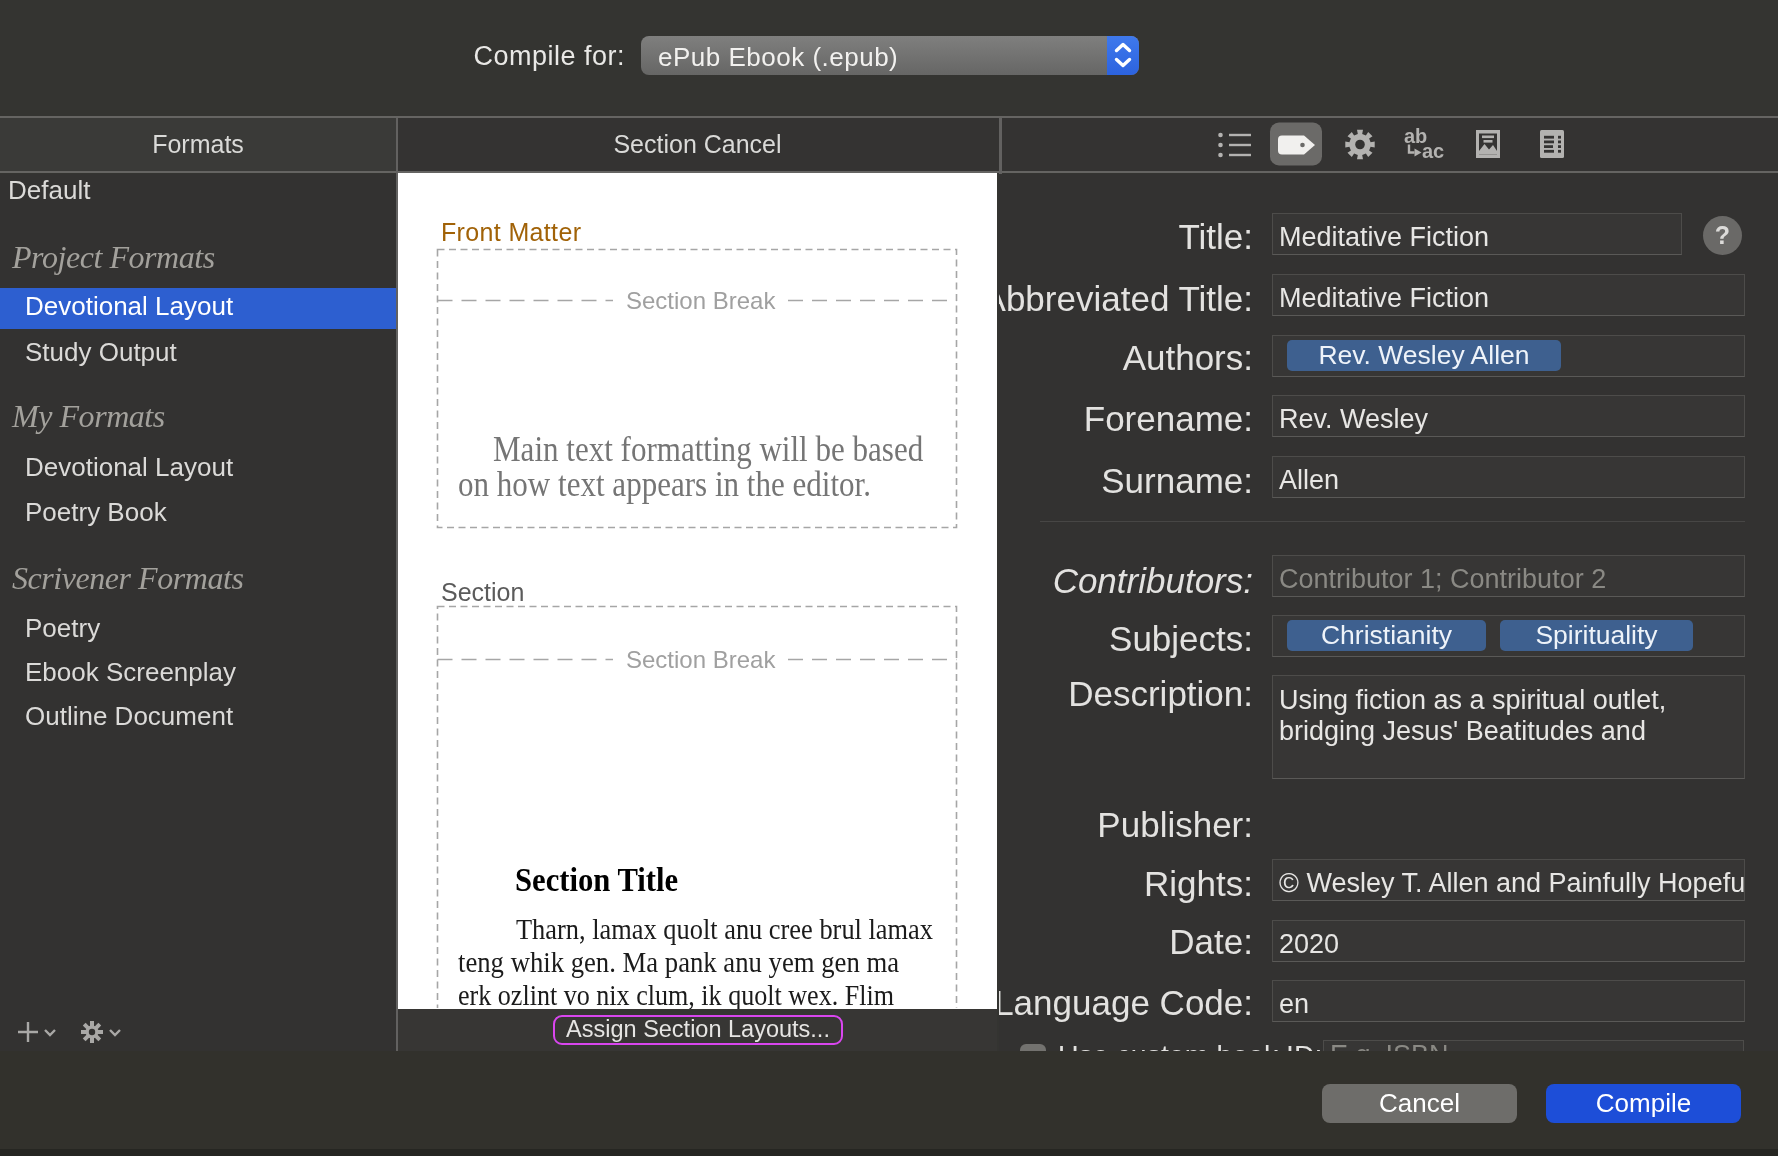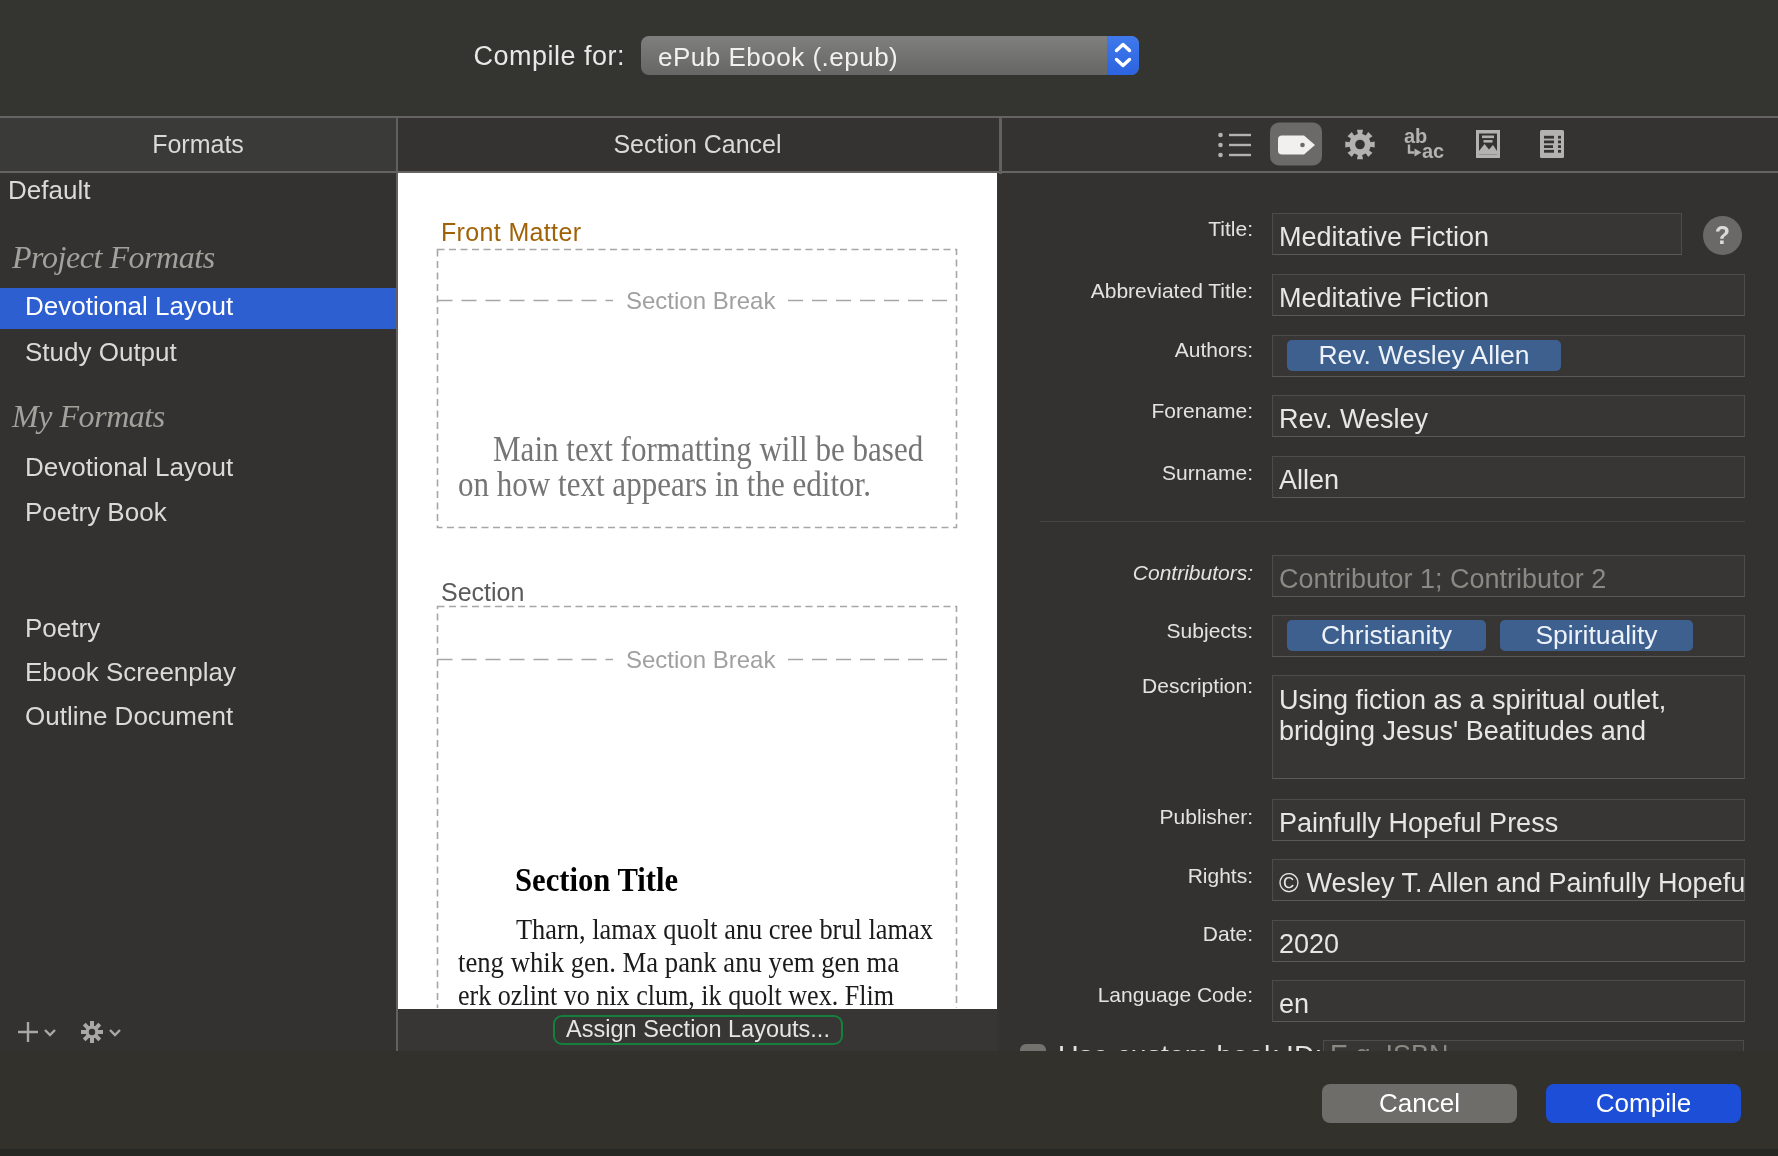--- a/index.html
+++ b/index.html
@@ -25,28 +25,28 @@
   #vdiv2{left:999px;top:118px;width:2.5px;height:933px;background:#626160;}
   
   #leftpanel{left:0;top:174px;width:396px;height:877px;background:#333231;}
   .li{position:absolute;color:#dbdad8;font-size:26px;white-space:nowrap;}
   .lih{position:absolute;color:#a3a19c;font-size:32px;letter-spacing:-0.45px;font-family:"Liberation Serif",serif;
        font-style:italic;white-space:nowrap;}
   #selrow{position:absolute;left:0;top:114px;width:396px;height:41px;background:#2d5fd0;}
   
   #white{left:398px;top:172.5px;width:599px;height:836.5px;background:#ffffff;overflow:hidden;}
   #midstrip{left:398px;top:1009px;width:599px;height:42px;background:#373634;}
-  #assignbtn{left:553px;top:1015px;width:290px;height:30px;border:2px solid #15803d;
+  #assignbtn{left:553px;top:1015px;width:290px;height:30px;border:2px solid #d946ef;
      border-radius:9px;box-sizing:border-box;color:#e6e5e3;font-size:23.5px;text-align:center;
      line-height:25px;}
   .fm{position:absolute;color:#a16207;font-size:25px;}
   .serif{position:absolute;font-family:"Liberation Serif",serif;white-space:nowrap;transform-origin:left top;}
   
   #rightpanel{left:999px;top:174px;width:779px;height:877px;background:#333231;overflow:hidden;}
-  .lbl{position:absolute;width:320px;text-align:right;color:#e3e2e0;font-size:21px;left:-66px;}
+  .lbl{position:absolute;width:320px;text-align:right;color:#e3e2e0;font-size:35px;left:-66px;}
   .fld{position:absolute;background:#373635;border:1px solid #4d4c4a;box-sizing:border-box;
        color:#e7e6e4;font-size:27px;line-height:40px;padding-left:6px;padding-top:3px;white-space:nowrap;
        border-bottom-color:#5a5957;
        overflow:hidden;left:273px;width:473px;height:42px;}
   .tok{position:absolute;background:#3e608f;border-radius:5px;color:#eef3f9;font-size:26.5px;
        text-align:center;height:31px;line-height:31px;}
   
   #botbar{left:0;top:1051px;width:1778px;height:105px;background:#32312c;}
   .btn{position:absolute;top:33px;height:39px;border-radius:8px;color:#ffffff;font-size:26px;
        text-align:center;line-height:39px;}
@@ -75,20 +75,21 @@
 
 <div class="abs" id="leftpanel">
   <div class="li" style="left:8px;top:1px;">Default</div>
   <div class="lih" style="left:12px;top:64.5px;">Project Formats</div>
   <div id="selrow"></div>
   <div class="li" style="left:25px;top:117px;color:#fff;">Devotional Layout</div>
   <div class="li" style="left:25px;top:163px;">Study Output</div>
   <div class="lih" style="left:12px;top:223.5px;">My Formats</div>
   <div class="li" style="left:25px;top:278px;">Devotional Layout</div>
   <div class="li" style="left:25px;top:323px;">Poetry Book</div>
+  <div class="lih" style="left:12px;top:385.5px;">Scrivener Formats</div>
   <div class="li" style="left:25px;top:439px;">Poetry</div>
   <div class="li" style="left:25px;top:483px;">Ebook Screenplay</div>
   <div class="li" style="left:25px;top:527px;">Outline Document</div>
 
   <svg class="abs" style="left:14px;top:843px" width="120" height="30" viewBox="0 0 120 30">
     <path d="M14 5 V25 M4 15 H24" stroke="#a9a8a6" stroke-width="2.4" fill="none"></path>
     <path d="M31 13 l5 5 l5 -5" stroke="#a9a8a6" stroke-width="2.4" fill="none"></path>
     <path d="M96 13 l5 5 l5 -5" stroke="#a9a8a6" stroke-width="2.4" fill="none"></path>
     <g fill="#a9a8a6">
       <circle cx="78" cy="15" r="6.5"></circle>
@@ -195,21 +196,20 @@
   <div class="abs" style="left:41px;top:347px;width:705px;height:1px;background:#474645;"></div>
   <div class="lbl" style="top:387px;font-style:italic;">Contributors:</div>
   <div class="fld" style="top:381px;color:#8a8984;">Contributor 1; Contributor 2</div>
   <div class="lbl" style="top:445px;">Subjects:</div>
   <div class="fld" style="top:441px;"></div>
   <div class="tok" style="left:288px;top:446px;width:199px;">Christianity</div>
   <div class="tok" style="left:501px;top:446px;width:193px;">Spirituality</div>
   <div class="lbl" style="top:499.5px;">Description:</div>
   <div class="fld" style="top:501px;height:104px;line-height:31px;padding-top:8.5px;">Using fiction as a spiritual outlet,<br>bridging Jesus' Beatitudes and</div>
   <div class="lbl" style="top:631px;">Publisher:</div>
-  <div class="fld" style="top:625px;">Painfully Hopeful Press</div>
   <div class="lbl" style="top:690px;">Rights:</div>
   <div class="fld" style="top:685px;">© Wesley T. Allen and Painfully Hopefu</div>
   <div class="lbl" style="top:747.5px;">Date:</div>
   <div class="fld" style="top:746px;">2020</div>
   <div class="lbl" style="top:809px;">Language Code:</div>
   <div class="fld" style="top:806px;">en</div>
 
   <div class="abs" style="left:21px;top:870px;width:26px;height:26px;border-radius:6px;background:#73726f;"></div>
   <div class="abs" style="left:59px;top:864.5px;color:#e3e2e0;font-size:28.5px;">Use custom book ID:</div>
   <div class="fld" style="top:866px;left:324px;width:421px;color:#8a8984;line-height:23px;">E.g. ISBN</div>

